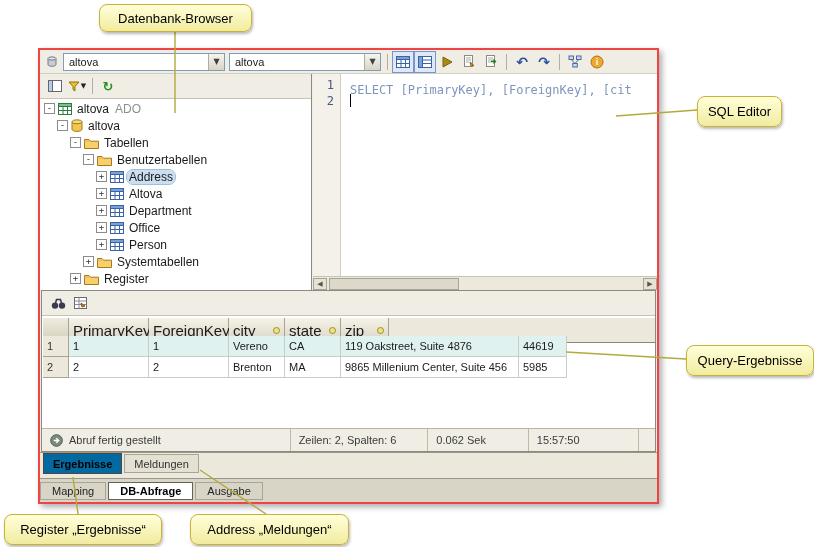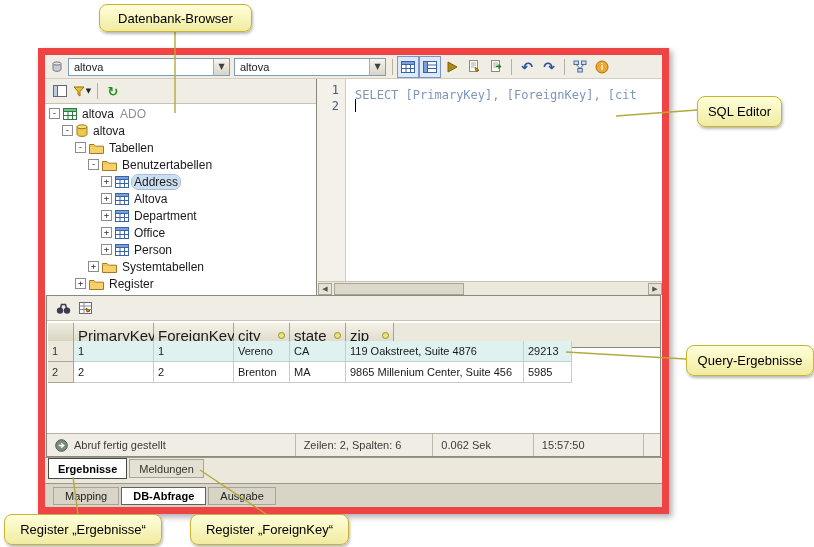--- a/index.html
+++ b/index.html
@@ -9,21 +9,21 @@
   
   .callout{position:absolute;background:linear-gradient(#ffffda,#f1eba0);
            border:1px solid #c8b432;border-radius:8px;
            box-shadow:1px 2px 3px rgba(0,0,0,.28);
            display:flex;align-items:center;justify-content:center;
            font-size:13px;color:#000;z-index:30;}
   svg.lines{position:absolute;left:0;top:0;width:814px;height:547px;z-index:25;pointer-events:none;}
 
   
   .window{position:absolute;left:38px;top:48px;width:617px;height:452px;
-          background:#f0eee4;border:7px solid #ef4444;
+          background:#f0eee4;border:2px solid #ef4444;
           box-shadow:3px 3px 6px rgba(0,0,0,.32);box-sizing:content-box;z-index:10;}
 
   .toolbar{position:absolute;left:0;top:0;width:617px;height:24px;background:#f0eee4;
            border-bottom:1px solid #d2cec0;display:flex;align-items:center;padding:0 3px;box-sizing:border-box;}
   .ticon{width:18px;height:18px;display:flex;align-items:center;justify-content:center;flex:0 0 auto;}
   .tbtn{width:20px;height:20px;display:flex;align-items:center;justify-content:center;flex:0 0 auto;border:1px solid transparent;}
   .tbtn.toggled{border:1px solid #7a96c8;background:#dde8f8;}
   .tsep{width:1px;height:16px;background:#b4b0a2;margin:0 4px;flex:0 0 auto;}
   .uarrow{font-family:"DejaVu Sans",sans-serif;font-size:14px;font-weight:bold;color:#2e4e9e;line-height:1;}
   .combo{height:18px;background:#fff;border:1px solid #7f9db9;display:flex;align-items:center;
@@ -84,24 +84,24 @@
   .statusbar{position:absolute;left:0;right:0;bottom:0;height:22px;background:#f0eee4;
              border-top:1px solid #b8b4a6;display:flex;align-items:center;font-size:11px;color:#3a3a3a;}
   .sbsec{height:100%;display:flex;align-items:center;padding:0 8px;border-right:1px solid #bdb9ab;box-sizing:border-box;}
   .sbicon{margin-right:6px;display:flex;align-items:center;}
 
   
   .rtabs{position:absolute;left:0;top:402px;width:617px;height:26px;background:#ece9dc;
          border-top:1px solid #9a968a;display:flex;align-items:flex-start;padding-left:3px;box-sizing:border-box;}
   .rtab{height:19px;padding:0 9px;font-size:11px;display:flex;align-items:center;
         background:#e4e0d2;border:1px solid #a8a49a;margin-right:2px;color:#333;box-sizing:border-box;margin-top:1px;}
-  .rtab.active{background:#ffffff;font-weight:bold;border-color:#4a4a44;height:21px;margin-top:0;color:#000;}
+  .rtab.active{background:#0369a1;font-weight:bold;border-color:#4a4a44;height:21px;margin-top:0;color:#000;}
 
   .btabs{position:absolute;left:0;top:428px;width:617px;height:24px;background:#d8d4c6;
-         border-top:1px solid #9a968a;display:flex;align-items:center;padding-left:8px;box-sizing:border-box;}
+         border-top:1px solid #9a968a;display:flex;align-items:center;box-sizing:border-box;}
   .btab{height:18px;padding:0 11px;font-size:11px;display:flex;align-items:center;
         background:#d8d4c6;border:1px solid #a8a49a;margin-right:2px;color:#222;box-sizing:border-box;}
   .btab.active{background:#fff;font-weight:bold;border-color:#62625a;color:#000;}
 
   .greenr{font-family:"DejaVu Sans",sans-serif;font-size:13px;font-weight:bold;color:#1f8f1f;line-height:1;}
   .caret-glyph{font-family:"DejaVu Sans",sans-serif;font-size:7px;color:#222;margin-left:1px;}
 </style>
 </head>
 <body>
 
@@ -378,21 +378,21 @@
             <div class="gh fill"></div>
           </div>
         <div>
             <div class="grow hl">
               <div class="gc rownum" style="width: 26px;">1</div>
               <div class="gc" style="width: 80px;">1</div>
               <div class="gc" style="width: 80px;">1</div>
               <div class="gc" style="width: 56px;">Vereno</div>
               <div class="gc" style="width: 56px;">CA</div>
               <div class="gc" style="width: 178px;">119 Oakstreet, Suite 4876</div>
-              <div class="gc" style="width: 48px;">29213</div>
+              <div class="gc" style="width: 48px;">44619</div>
             </div>
             <div class="grow">
               <div class="gc rownum" style="width: 26px;">2</div>
               <div class="gc" style="width: 80px;">2</div>
               <div class="gc" style="width: 80px;">2</div>
               <div class="gc" style="width: 56px;">Brenton</div>
               <div class="gc" style="width: 56px;">MA</div>
               <div class="gc" style="width: 178px;">9865 Millenium Center, Suite 456</div>
               <div class="gc" style="width: 48px;">5985</div>
             </div>
@@ -440,16 +440,16 @@
   <div class="callout" style="left:697px;top:96px;width:83px;height:29px">
     <span>SQL Editor</span>
   </div>
   <div class="callout" style="left:686px;top:345px;width:126px;height:29px">
     <span>Query-Ergebnisse</span>
   </div>
   <div class="callout" style="left:4px;top:514px;width:156px;height:29px">
     <span>Register „Ergebnisse“</span>
   </div>
   <div class="callout" style="left:190px;top:514px;width:157px;height:29px">
-    <span>Register „ForeignKey“</span>
+    <span>Address „Meldungen“</span>
   </div>
 
 </div>
 
 </body></html>

